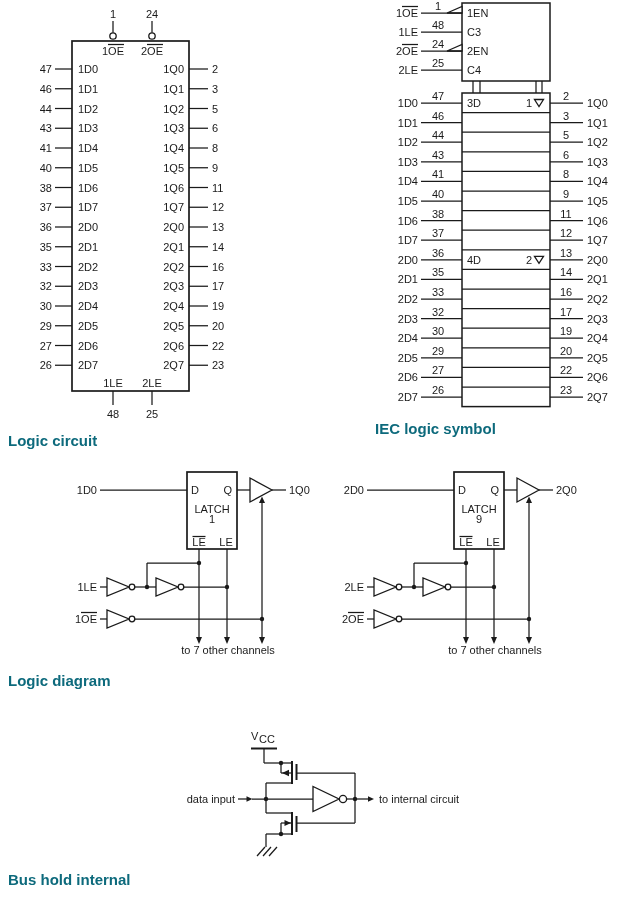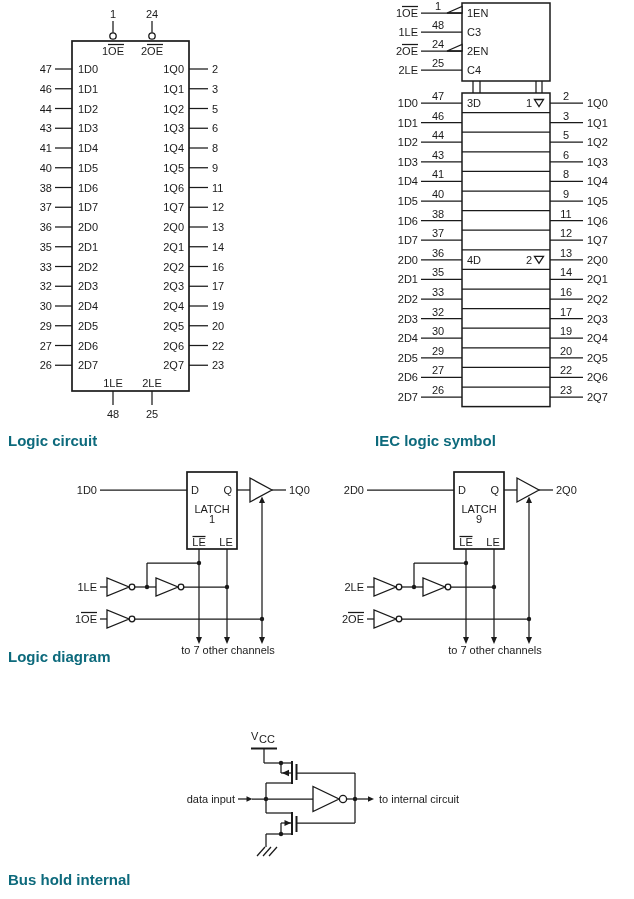--- a/index.html
+++ b/index.html
@@ -288,21 +288,21 @@
         <text x="196" y="394" text-anchor="middle">23</text>
         <text x="217" y="401">2Q7</text>
         <text x="97" y="107">3D</text>
         <text x="162" y="107" text-anchor="end">1</text>
         <polygon points="164.5,99.5 173.5,99.5 169,106.5" class="open"></polygon>
         <text x="97" y="263.8">4D</text>
         <text x="162" y="263.8" text-anchor="end">2</text>
         <polygon points="164.5,256.3 173.5,256.3 169,263.3" class="open"></polygon>
       </g>
   </svg>
-  <div class="caption" style="left:375px;top:432px">IEC logic symbol</div>
+  <div class="caption" style="left:375px;top:420px">IEC logic symbol</div>
 
   <svg id="fig-ld" style="left:0;top:460px" width="634" height="215" viewBox="0 0 634 215">
     <g id="ckt0">
       <line x1="100" y1="30" x2="187" y2="30"></line>
       <rect class="box" x="187" y="12" width="50" height="77"></rect>
       <line x1="192.5" y1="76.5" x2="205.5" y2="76.5"></line>
       <line x1="237" y1="30" x2="250" y2="30"></line>
       <polygon class="open" points="250,18 250,42 272,30"></polygon>
       <line x1="272" y1="30" x2="286" y2="30"></line>
       <polygon class="solid" points="262,36.5 259,43 265,43"></polygon>
@@ -382,21 +382,21 @@
     <text x="479" y="53" text-anchor="middle">LATCH</text>
     <text x="479" y="63" text-anchor="middle">9</text>
     <text x="466" y="86" text-anchor="middle">LE</text>
     <text x="493" y="86" text-anchor="middle">LE</text>
     <text x="556" y="34">2Q0</text>
     <text x="364" y="131" text-anchor="end">2LE</text>
     <text x="364" y="163" text-anchor="end">2OE</text>
     <line x1="348" y1="152.5" x2="364" y2="152.5"></line>
     <text x="495" y="194" text-anchor="middle">to 7 other channels</text>
   </svg>
-  <div class="caption" style="left:8px;top:648px">Logic diagram</div>
+  <div class="caption" style="left:8px;top:672px">Logic diagram</div>
 
   <svg id="fig-bh" style="left:0;top:715px" width="500" height="155" viewBox="0 0 500 155">
     <g>
       <text x="251" y="25">V</text>
       <text x="259" y="28" font-size="7.5">CC</text>
       <line class="thick" x1="251" y1="33.5" x2="277" y2="33.5"></line>
       <line x1="264" y1="33.5" x2="264" y2="48"></line>
       <line x1="264" y1="48" x2="292" y2="48"></line>
     </g>
     <g>

